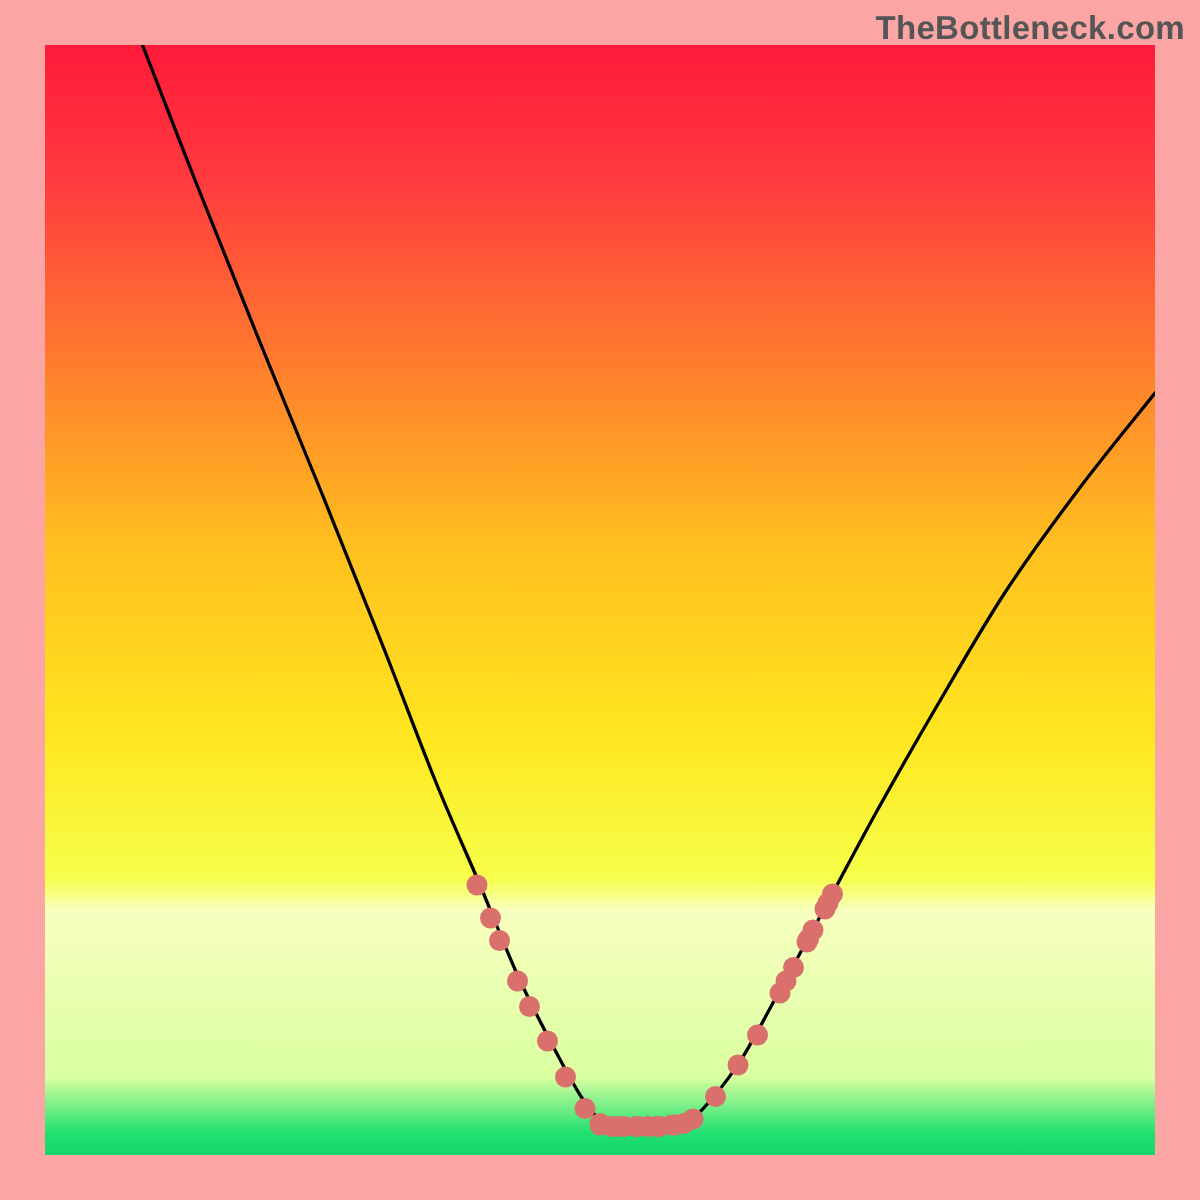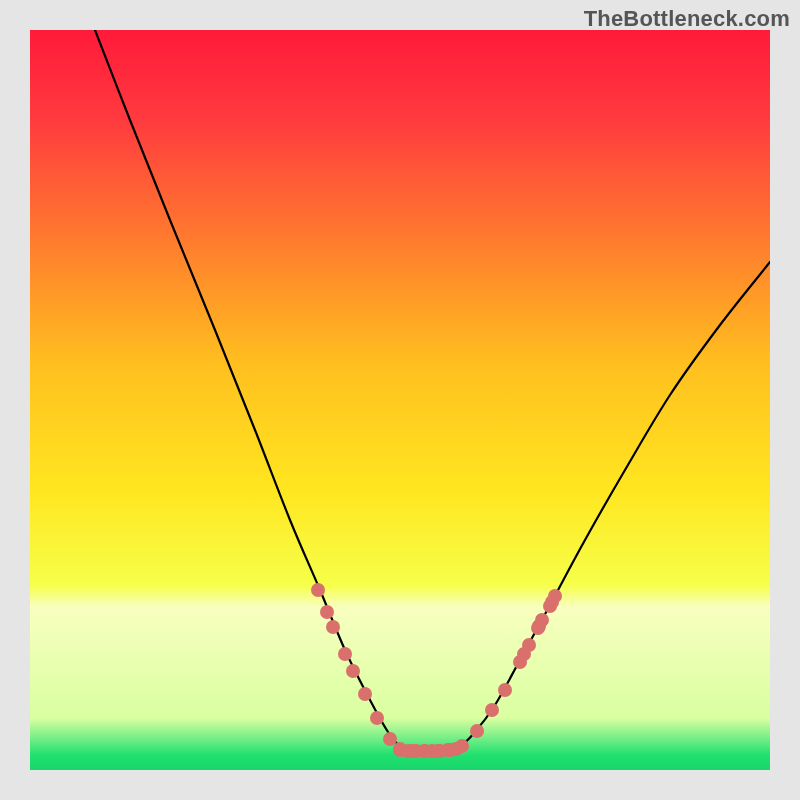--- a/index.html
+++ b/index.html
@@ -9,21 +9,21 @@
     height: 800px;
     background: #000;
     overflow: hidden;
   }
   .frame {
     position: absolute;
     left: 0;
     top: 0;
     width: 800px;
     height: 800px;
-    background: #e5e5e5;
+    background: #fca5a5;
   }
   .plot {
     position: absolute;
     left: 30px;
     top: 30px;
     width: 740px;
     height: 740px;
     overflow: hidden;
   }
   .watermark {

